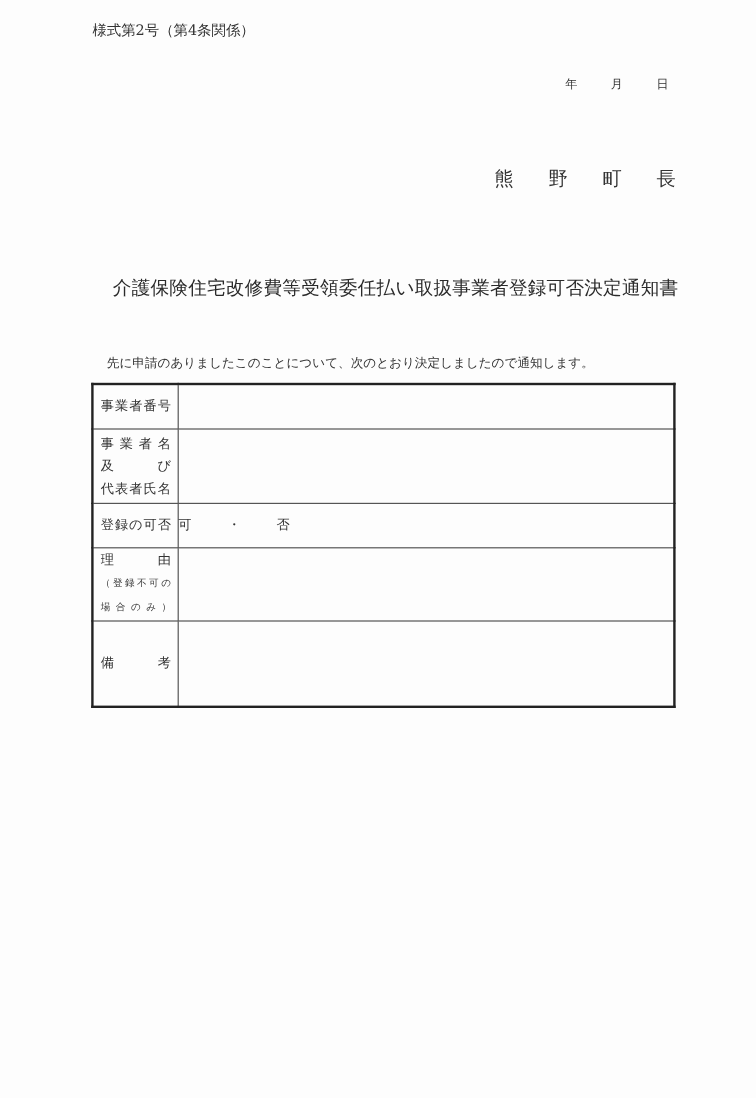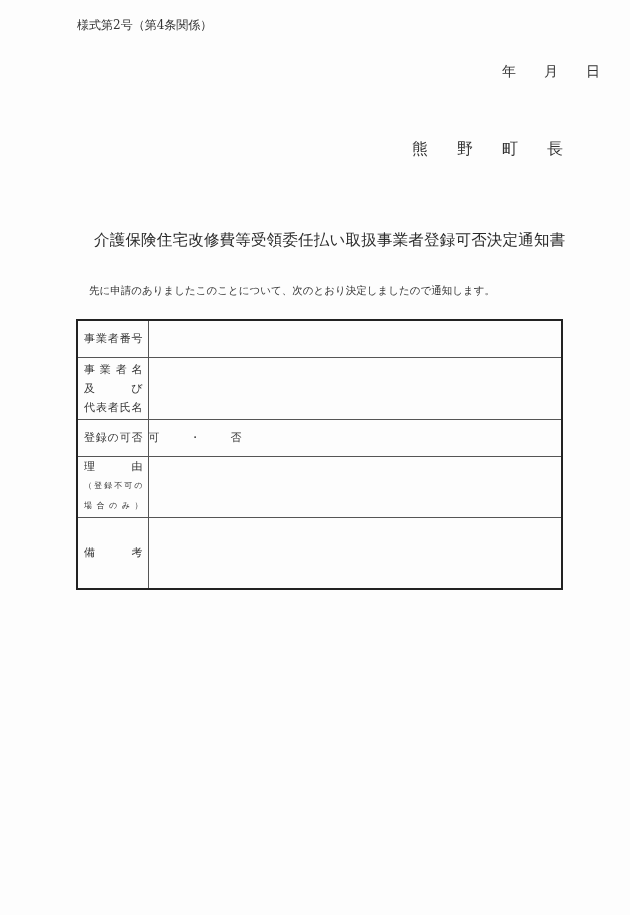--- a/index.html
+++ b/index.html
@@ -2,26 +2,26 @@
 <html><head>
 <meta charset="utf-8">
 <style>
   html, body { margin:0; padding:0; }
   body {
     width:630px; height:915px; background:#fdfdfd; position:relative; overflow:hidden;
     font-family:"DejaVu Serif","Liberation Serif",serif; color:#333;
   }
   .abs { position:absolute; white-space:nowrap; }
   #form-no { left:77px; top:17px; font-size:12px;text-align:center; }
-  #date-line { left:471px; top:63px; font-size:14px;margin-left:31px; }
+  #date-line { left:471px; top:63px; font-size:10px; }
   #date-line span { display:inline-block; }
   #issuer { left:412px; top:139px; font-size:16px; }
   #issuer span { display:inline-block; }
   #title { left:94px; top:230px; font-size:15.5px; letter-spacing:0.2px; color:#2a2a2a;font-family:Liberation Mono, monospace; }
-  #intro { left:89px; top:284px; font-size:10.5px; color:#333; }
+  #intro { left:89px; top:296px; font-size:10.5px; color:#333; }
 
   table.form {
     position:absolute; left:76px; top:319px; width:487px; height:271px;
     border-collapse:collapse; border:2px solid #222; table-layout:fixed;
   }
   table.form td { border:1px solid #555; padding:0; vertical-align:middle; font-size:11px; }
   td.lbl { width:71px; padding:0 5px 0 6px !important; box-sizing:border-box; }
   .just { display:flex; justify-content:space-between; line-height:19px; }
   .small { font-size:8px; letter-spacing:0; line-height:20px; display:flex; justify-content:space-between; }
   .center-val { text-align:left; font-size:11px; }

